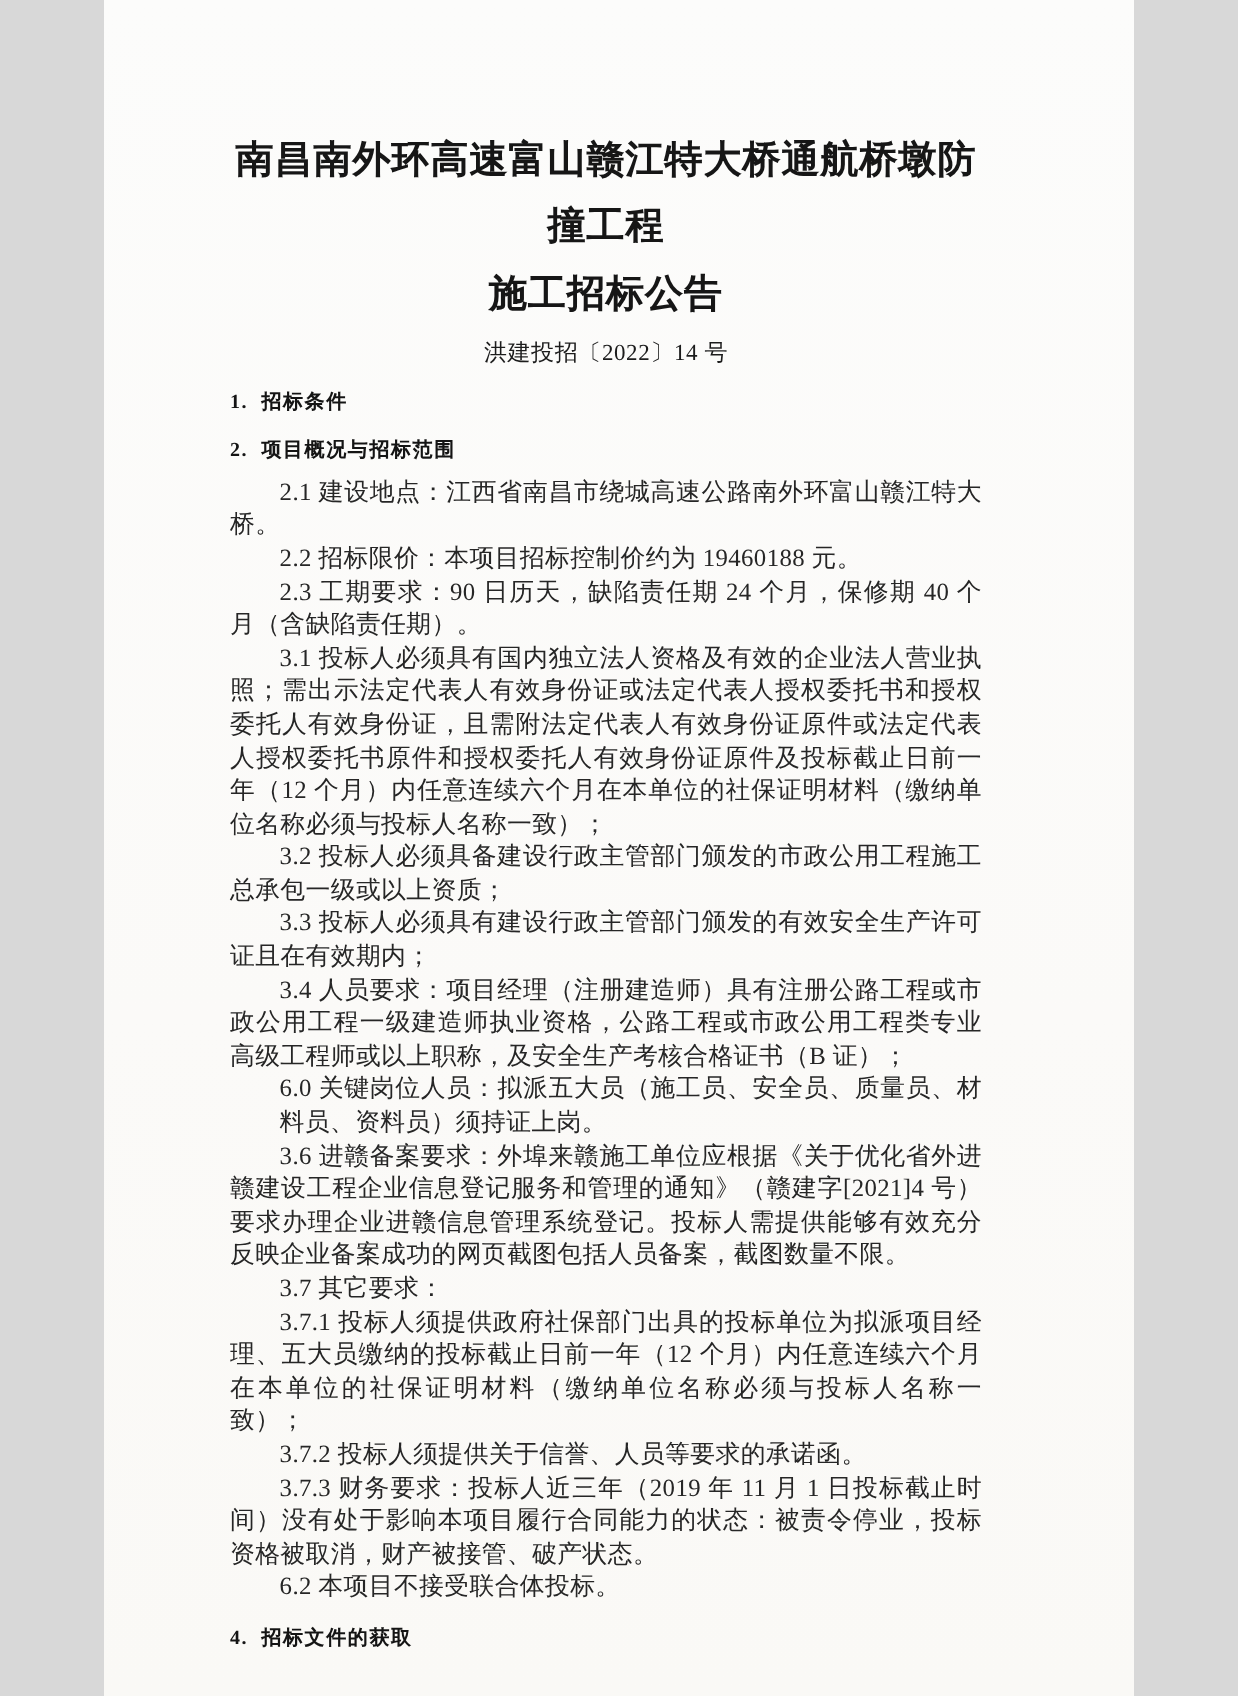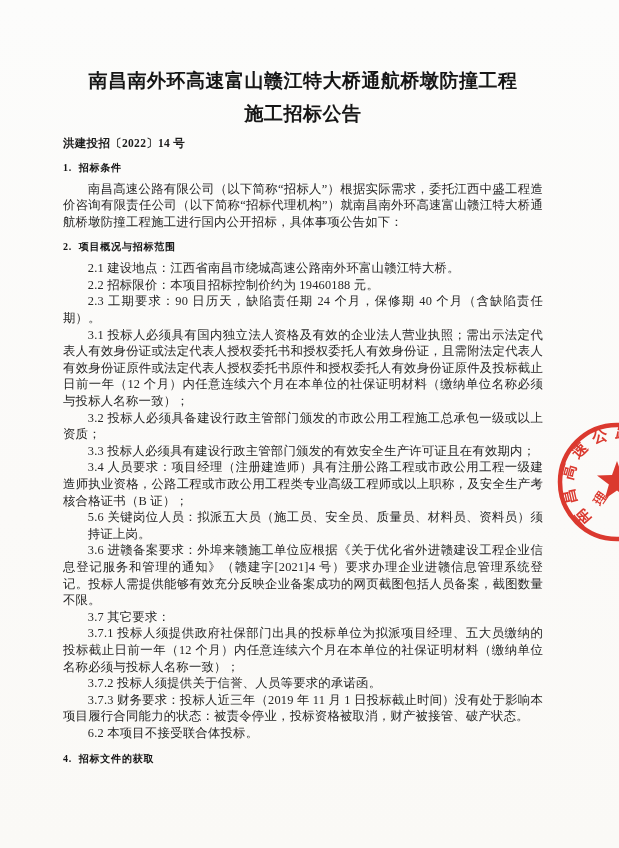--- a/index.html
+++ b/index.html
@@ -1,32 +1,32 @@
 <!DOCTYPE html>
 <html><head>
 <meta charset="utf-8">
 <style>
   html,body{margin:0;padding:0;background:#d8d8d8;}
   .page{
     position:relative;
-    width:619px;height:848px;
+    width:515px;height:848px;
     margin:0 auto;
     background:linear-gradient(180deg,#fcfcfb 0%,#fbfaf8 60%,#faf9f6 100%);
     overflow:hidden;
     box-sizing:border-box;
     padding:64px 76px 0 63px;
     font-family:"Liberation Serif","DejaVu Serif",serif;
     color:#262626;
   }
   .title{
     font-size:19px;font-weight:700;text-align:center;
     line-height:1.75;letter-spacing:0.5px;color:#161616;
   }
   .docnum{
-    font-size:11.5px;font-weight:700;text-align:left;
+    font-size:11.5px;font-weight:400;text-align:center;
     margin-top:5px;letter-spacing:0.3px;color:#1c1c1c;
   }
   .sec-head{
     font-size:10px;font-weight:700;color:#141414;
     margin:10px 0 6px;letter-spacing:0.8px;white-space:pre-wrap;
   }
   p.body{
     margin:0;font-size:12.4px;line-height:16.6px;
     text-align:justify;letter-spacing:0.2px;
   }
@@ -40,32 +40,31 @@
 </head>
 <body>
 
 <div class="page">
 
   <div class="title">南昌南外环高速富山赣江特大桥通航桥墩防撞工程</div>
   <div class="title">施工招标公告</div>
   <div class="docnum">洪建投招〔2022〕14 号</div>
 
   <div class="sec-head">1.  招标条件</div>
-  <p class="body indent">南昌高速公路有限公司（以下简称“招标人”）根据实际需求，委托江西中盛工程造价咨询有限责任公司（以下简称“招标代理机构”）就南昌南外环高速富山赣江特大桥通航桥墩防撞工程施工进行国内公开招标，具体事项公告如下：</p>
 
   <div class="sec-head">2.  项目概况与招标范围</div>
   <p class="body indent">2.1 建设地点：江西省南昌市绕城高速公路南外环富山赣江特大桥。</p>
   <p class="body indent">2.2 招标限价：本项目招标控制价约为 19460188 元。</p>
   <p class="body indent">2.3 工期要求：90 日历天，缺陷责任期 24 个月，保修期 40 个月（含缺陷责任期）。</p>
 
   <p class="body indent">3.1 投标人必须具有国内独立法人资格及有效的企业法人营业执照；需出示法定代表人有效身份证或法定代表人授权委托书和授权委托人有效身份证，且需附法定代表人有效身份证原件或法定代表人授权委托书原件和授权委托人有效身份证原件及投标截止日前一年（12 个月）内任意连续六个月在本单位的社保证明材料（缴纳单位名称必须与投标人名称一致）；</p>
   <p class="body indent">3.2 投标人必须具备建设行政主管部门颁发的市政公用工程施工总承包一级或以上资质；</p>
   <p class="body indent">3.3 投标人必须具有建设行政主管部门颁发的有效安全生产许可证且在有效期内；</p>
   <p class="body indent">3.4 人员要求：项目经理（注册建造师）具有注册公路工程或市政公用工程一级建造师执业资格，公路工程或市政公用工程类专业高级工程师或以上职称，及安全生产考核合格证书（B 证）；</p>
-  <p class="body hang">5.6 关键岗位人员：拟派五大员（施工员、安全员、质量员、材料员、资料员）须持证上岗。</p>
+  <p class="body hang">6.0 关键岗位人员：拟派五大员（施工员、安全员、质量员、材料员、资料员）须持证上岗。</p>
   <p class="body indent">3.6 进赣备案要求：外埠来赣施工单位应根据《关于优化省外进赣建设工程企业信息登记服务和管理的通知》（赣建字[2021]4 号）要求办理企业进赣信息管理系统登记。投标人需提供能够有效充分反映企业备案成功的网页截图包括人员备案，截图数量不限。</p>
   <p class="body indent">3.7 其它要求：</p>
   <p class="body indent">3.7.1 投标人须提供政府社保部门出具的投标单位为拟派项目经理、五大员缴纳的投标截止日前一年（12 个月）内任意连续六个月在本单位的社保证明材料（缴纳单位名称必须与投标人名称一致）；</p>
   <p class="body indent">3.7.2 投标人须提供关于信誉、人员等要求的承诺函。</p>
   <p class="body indent">3.7.3 财务要求：投标人近三年（2019 年 11 月 1 日投标截止时间）没有处于影响本项目履行合同能力的状态：被责令停业，投标资格被取消，财产被接管、破产状态。</p>
   <p class="body indent">6.2 本项目不接受联合体投标。</p>
 
   <div class="sec-head">4.  招标文件的获取</div>
 
   <svg class="seal" viewBox="0 0 140 140" xmlns="http://www.w3.org/2000/svg">

